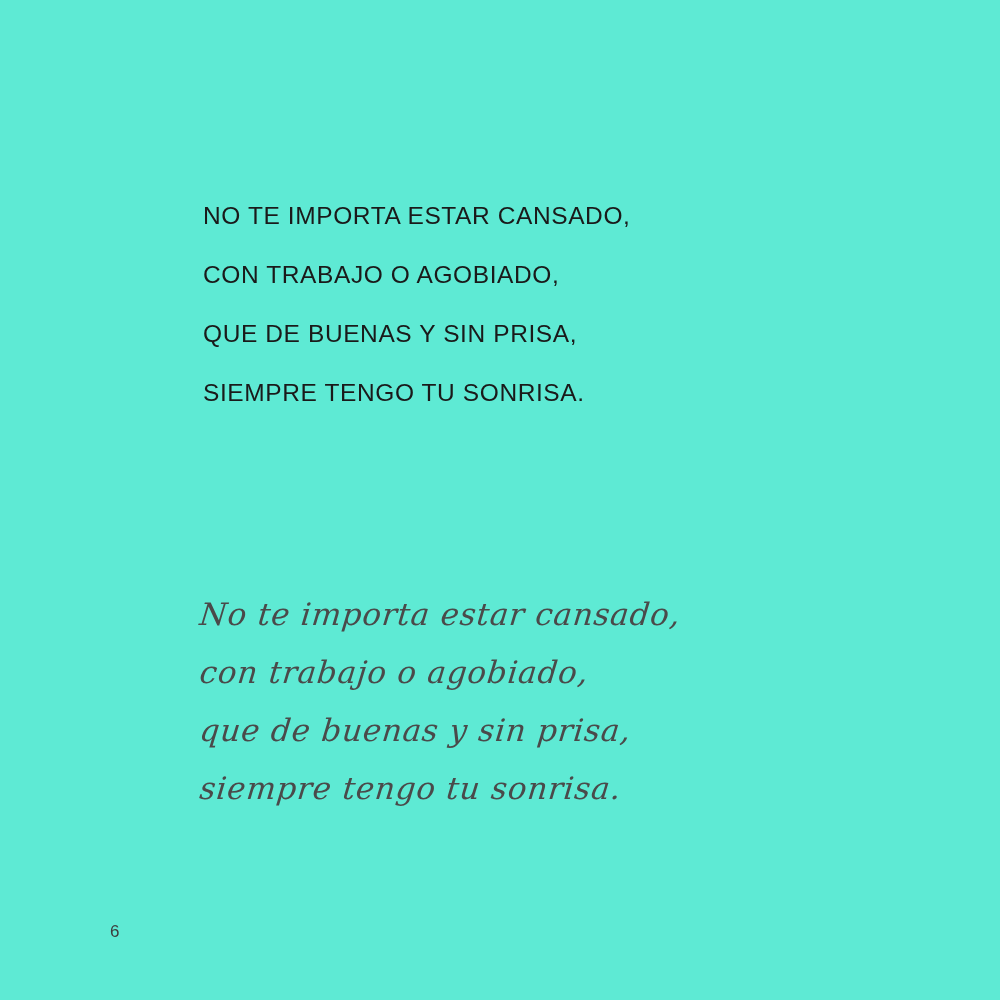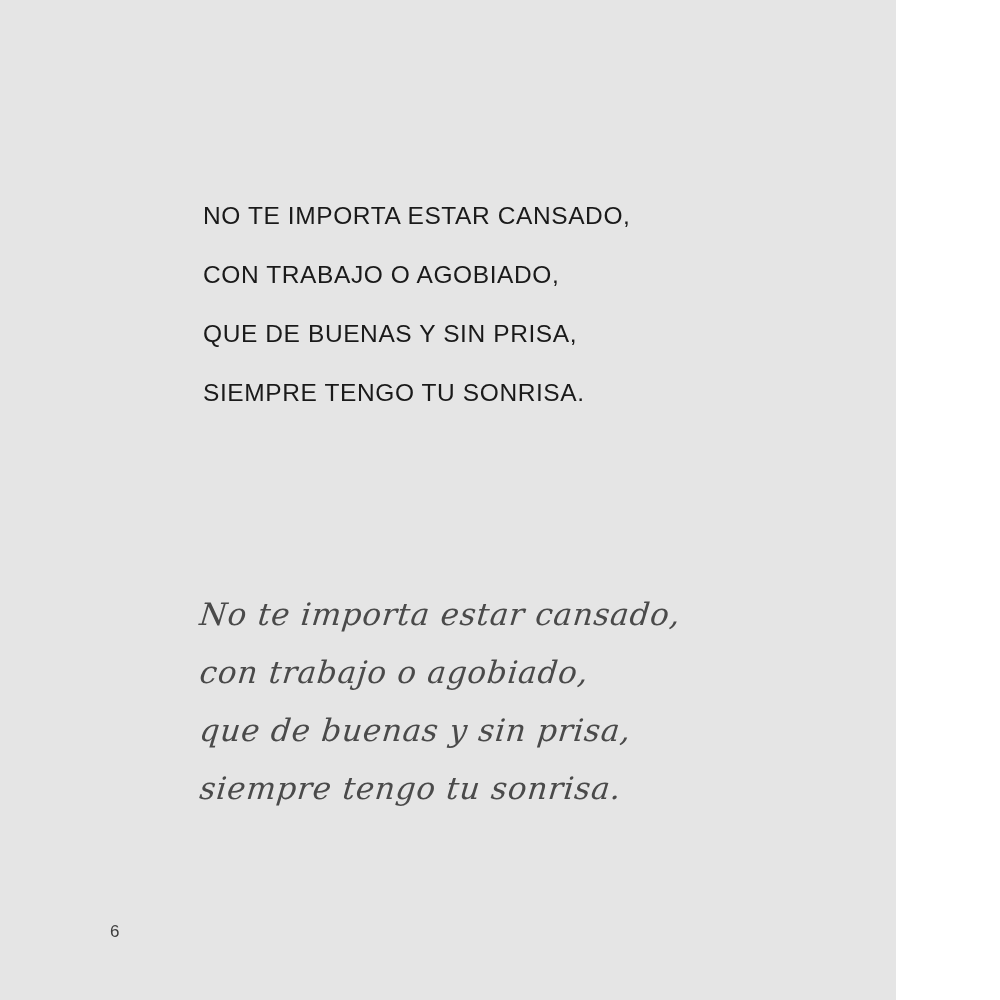--- a/index.html
+++ b/index.html
@@ -8,23 +8,23 @@
   }
   body {
     width: 1000px;
     height: 1000px;
     background: #ffffff;
     font-family: "Liberation Sans", sans-serif;
     overflow: hidden;
   }
   .page {
     position: relative;
-    width: 896px;
+    width: 1000px;
     height: 1000px;
-    background: #e5e5e5;
+    background: #5eead4;
   }
 
   
   .uppercase-block {
     position: absolute;
     left: 203px;
     top: 186px;
     width: 700px;
   }
   .uppercase-line {

